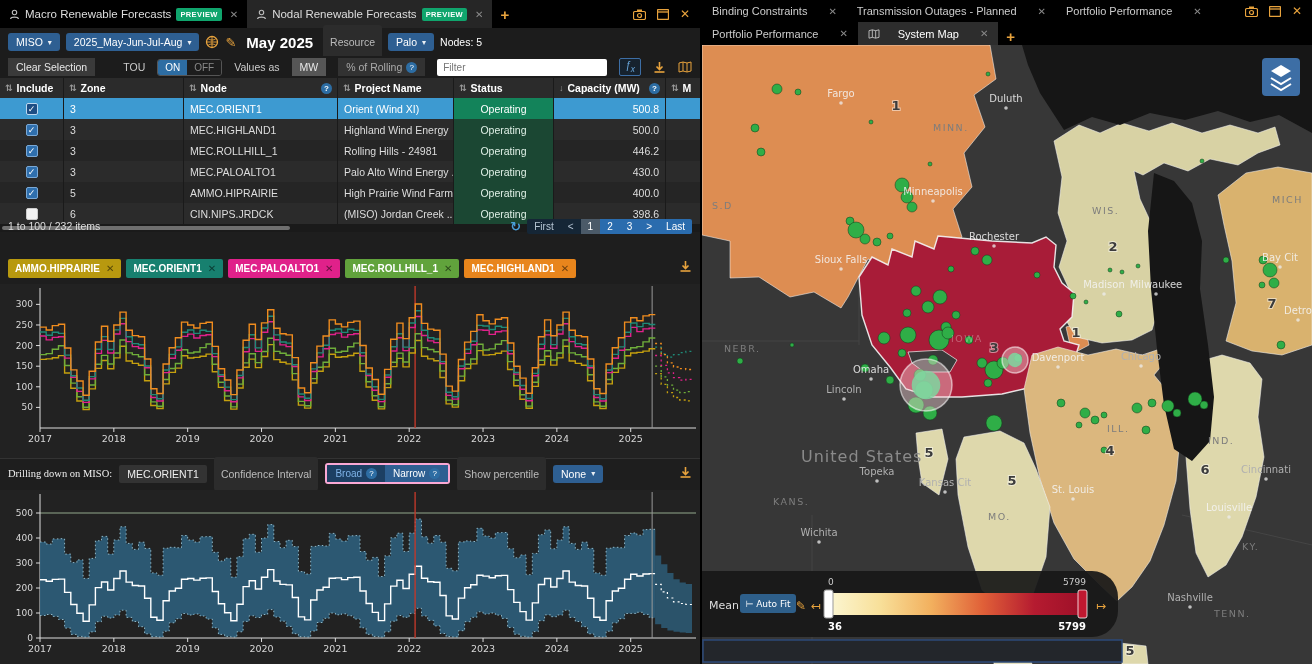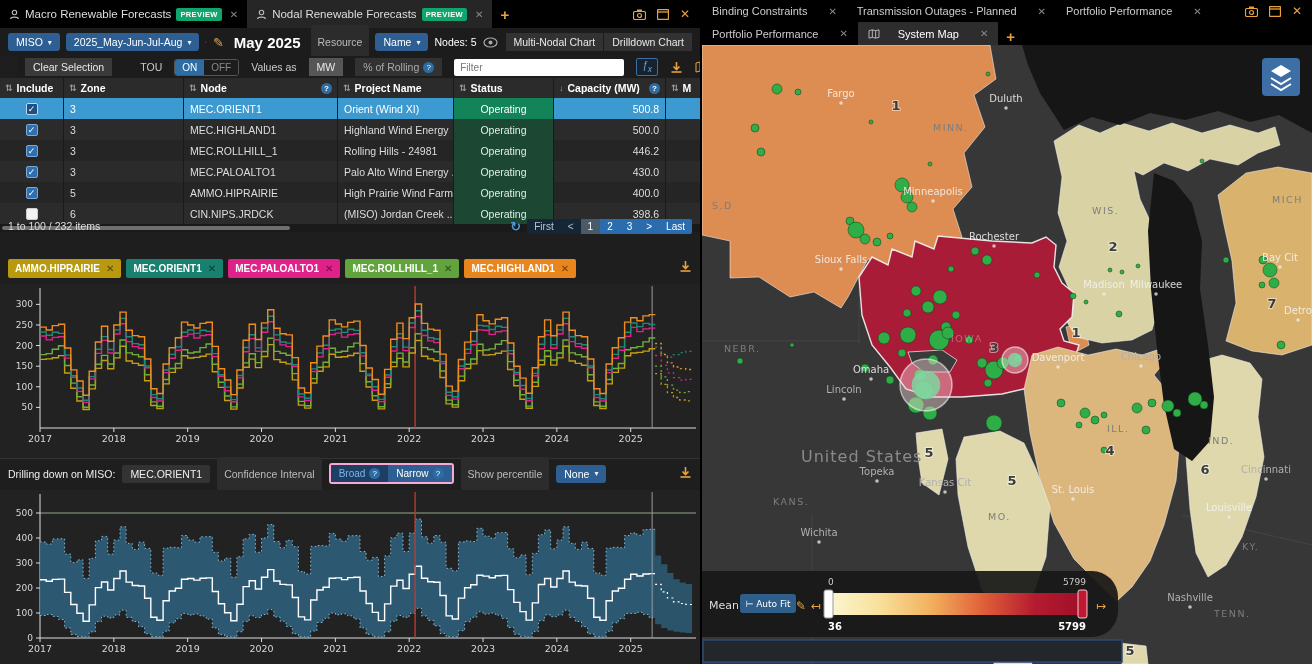--- a/index.html
+++ b/index.html
@@ -17,21 +17,21 @@
   .winicons{margin-left:auto;display:flex;gap:11px;align-items:center;padding-right:10px;}
   .l-tb1{position:absolute;left:0;top:28px;width:100%;height:28px;background:#1c1c1c;display:flex;align-items:center;gap:6px;padding:0 8px;}
   .btn-blue{background:#2e5f92;color:#fff;font-size:10.5px;padding:3px 8px;border-radius:3px;display:flex;gap:5px;align-items:center;white-space:nowrap;}
   .caret{font-size:8px;opacity:.9;}
   .title{font-weight:bold;font-size:15px;color:#fff;margin:0 4px;white-space:nowrap;}
   .chip-label{background:#2c2c2c;color:#bbb;font-size:10.5px;padding:11px 7px;border-radius:3px;white-space:nowrap;}
   .flat-btn{background:#323232;color:#e8e8e8;font-size:10.5px;padding:3px 8px;white-space:nowrap;}
   .seg2{display:flex;border:1px solid #555;border-radius:3px;overflow:hidden;}
   .seg2 .on{background:#2d6da3;color:#fff;font-size:10px;padding:2px 7px;}
   .seg2 .off{background:#1d1d1d;color:#888;font-size:10px;padding:2px 7px;}
-  .l-tb2{position:absolute;left:17px;top:56px;width:100%;height:22px;background:#1c1c1c;display:flex;align-items:center;gap:6px;padding:0 8px;}
+  .l-tb2{position:absolute;left:0;top:56px;width:100%;height:22px;background:#1c1c1c;display:flex;align-items:center;gap:6px;padding:0 8px;}
   .lbl{color:#ccc;font-size:10.5px;white-space:nowrap;}
   .filter-input{width:170px;height:17px;background:#fff;border:none;border-radius:2px;font-size:10px;padding:0 6px;color:#333;}
   .fx-btn{border:1px solid #3d6ea5;background:#16222e;color:#6aa8dd;font-size:10px;font-style:italic;padding:1px 5px;border-radius:2px;}
   .qmark{display:inline-flex;width:11px;height:11px;border-radius:50%;background:#2d6da3;color:#fff;font-size:8px;align-items:center;justify-content:center;font-style:normal;}
   
   .thead,.trow{display:grid;grid-template-columns:64px 120px 154px 116px 100px 112px 36px;}
   .thead{position:absolute;top:78px;left:0;width:100%;height:20px;background:#2b2b2b;color:#fff;font-size:10.5px;font-weight:bold;}
   .thead .cell{display:flex;align-items:center;gap:4px;padding:0 5px;border-right:1px solid #1a1a1a;overflow:hidden;}
   .sorticon{color:#9a9a9a;font-size:9px;}
   .tbody{position:absolute;top:98px;left:0;width:100%;height:126px;}
@@ -123,34 +123,24 @@
           <span class="caret">▾</span>
         </div>
       <svg width="14" height="14" viewBox="0 0 14 14">
           <circle cx="7" cy="7" r="5.5" fill="none" stroke="#e8a33d" stroke-width="1.3"></circle>
           <path d="M7 1.5 V12.5 M1.5 7 H12.5 M3 3.5 C5 5.5 9 5.5 11 3.5 M3 10.5 C5 8.5 9 8.5 11 10.5" stroke="#e8a33d" stroke-width="0.9" fill="none"></path>
         </svg>
       <span style="color:#e8a33d;font-size:13px;">✎</span>
       <span class="title">May 2025</span>
       <span class="chip-label">Resource</span>
       <div class="btn-blue">
-          <span>Name</span>
+          <span>Palo</span>
           <span class="caret">▾</span>
         </div>
       <span class="lbl" style="font-weight:normal;color:#fff;">Nodes: 5</span>
-      <div style="margin-left:auto;display:flex;gap:8px;align-items:center;">
-        <svg width="15" height="11" viewBox="0 0 15 11">
-            <ellipse cx="7.5" cy="5.5" rx="6.5" ry="4.5" fill="none" stroke="#aaa" stroke-width="1.2"></ellipse>
-            <circle cx="7.5" cy="5.5" r="2" fill="#aaa"></circle>
-          </svg>
-        <div style="display:flex;">
-          <div class="flat-btn" style="border-right:1px solid #1a1a1a;">Multi-Nodal Chart</div>
-          <div class="flat-btn">Drilldown Chart</div>
-        </div>
-      </div>
     </div>
 
     <div class="l-tb2">
       <div class="flat-btn" style="background:#3a3a3a;">Clear Selection</div>
       <div style="margin-left:auto;display:flex;gap:12px;align-items:center;">
         <span class="lbl">TOU</span>
         <div class="seg2">
             <span class="on">ON</span>
             <span class="off">OFF</span>
           </div>
@@ -360,21 +350,21 @@
         <path d="M655.1 82.2 L661.2 82.2 L661.2 92.9 L667.4 92.9 L667.4 101.1 L673.5 101.1 L673.5 106.1 L679.7 106.1 L679.7 108.6 L685.8 108.6 L685.8 107.7 L692.0 107.7 " fill="none" stroke="#6fae3a" stroke-width="1.3" stroke-dasharray="2 3"></path>
         <path d="M40.0 52.0 L46.2 52.0 L46.2 55.9 L52.3 55.9 L52.3 53.4 L58.5 53.4 L58.5 52.7 L64.6 52.7 L64.6 74.1 L70.8 74.1 L70.8 93.2 L76.9 93.2 L76.9 107.4 L83.1 107.4 L83.1 118.4 L89.2 118.4 L89.2 94.9 L95.4 94.9 L95.4 69.4 L101.5 69.4 L101.5 56.4 L107.7 56.4 L107.7 69.0 L113.8 69.0 L113.8 50.0 L120.0 50.0 L120.0 39.8 L126.1 39.8 L126.1 57.6 L132.3 57.6 L132.3 62.6 L138.5 62.6 L138.5 64.2 L144.6 64.2 L144.6 83.7 L150.8 83.7 L150.8 113.5 L156.9 113.5 L156.9 117.0 L163.1 117.0 L163.1 88.6 L169.2 88.6 L169.2 74.3 L175.4 74.3 L175.4 66.3 L181.5 66.3 L181.5 52.4 L187.7 52.4 L187.7 50.1 L193.8 50.1 L193.8 54.0 L200.0 54.0 L200.0 51.5 L206.1 51.5 L206.1 50.8 L212.3 50.8 L212.3 72.6 L218.4 72.6 L218.4 92.2 L224.6 92.2 L224.6 106.7 L230.8 106.7 L230.8 117.8 L236.9 117.8 L236.9 93.9 L243.1 93.9 L243.1 67.8 L249.2 67.8 L249.2 54.6 L255.4 54.6 L255.4 67.4 L261.5 67.4 L261.5 48.2 L267.7 48.2 L267.7 37.7 L273.8 37.7 L273.8 55.8 L280.0 55.8 L280.0 60.9 L286.1 60.9 L286.1 62.6 L292.3 62.6 L292.3 82.5 L298.4 82.5 L298.4 112.9 L304.6 112.9 L304.6 116.5 L310.7 116.5 L310.7 87.5 L316.9 87.5 L316.9 72.9 L323.1 72.9 L323.1 64.7 L329.2 64.7 L329.2 50.5 L335.4 50.5 L335.4 49.1 L341.5 49.1 L341.5 53.1 L347.7 53.1 L347.7 50.6 L353.8 50.6 L353.8 49.8 L360.0 49.8 L360.0 71.9 L366.1 71.9 L366.1 91.6 L372.3 91.6 L372.3 106.3 L378.4 106.3 L378.4 117.6 L384.6 117.6 L384.6 93.3 L390.7 93.3 L390.7 67.0 L396.9 67.0 L396.9 53.7 L403.0 53.7 L403.0 66.6 L409.2 66.6 L409.2 43.5 L415.3 43.5 L415.3 32.5 L421.5 32.5 L421.5 51.5 L427.7 51.5 L427.7 56.9 L433.8 56.9 L433.8 58.6 L440.0 58.6 L440.0 79.5 L446.1 79.5 L446.1 111.4 L452.3 111.4 L452.3 115.1 L458.4 115.1 L458.4 84.7 L464.6 84.7 L464.6 69.4 L470.7 69.4 L470.7 60.8 L476.9 60.8 L476.9 45.9 L483.0 45.9 L483.0 46.2 L489.2 46.2 L489.2 50.4 L495.3 50.4 L495.3 47.7 L501.5 47.7 L501.5 46.9 L507.6 46.9 L507.6 69.7 L513.8 69.7 L513.8 90.1 L520.0 90.1 L520.0 105.2 L526.1 105.2 L526.1 116.8 L532.3 116.8 L532.3 91.8 L538.4 91.8 L538.4 64.7 L544.6 64.7 L544.6 50.9 L550.7 50.9 L550.7 64.3 L556.9 64.3 L556.9 50.0 L563.0 50.0 L563.0 39.8 L569.2 39.8 L569.2 57.6 L575.3 57.6 L575.3 62.6 L581.5 62.6 L581.5 64.2 L587.6 64.2 L587.6 83.7 L593.8 83.7 L593.8 113.5 L599.9 113.5 L599.9 117.0 L606.1 117.0 L606.1 88.6 L612.3 88.6 L612.3 74.3 L618.4 74.3 L618.4 66.3 L624.6 66.3 L624.6 52.4 L630.7 52.4 L630.7 43.4 L636.9 43.4 L636.9 47.6 L643.0 47.6 L643.0 44.9 L649.2 44.9 L649.2 44.1 L655.3 44.1 " fill="none" stroke="#e0218a" stroke-width="1.4"></path>
         <path d="M655.1 71.5 L661.2 71.5 L661.2 81.4 L667.4 81.4 L667.4 88.8 L673.5 88.8 L673.5 93.7 L679.7 93.7 L679.7 96.2 L685.8 96.2 L685.8 95.4 L692.0 95.4 " fill="none" stroke="#e0218a" stroke-width="1.3" stroke-dasharray="2 3"></path>
         <path d="M40.0 48.0 L46.2 48.0 L46.2 51.3 L52.3 51.3 L52.3 48.3 L58.5 48.3 L58.5 49.4 L64.6 49.4 L64.6 71.1 L70.8 71.1 L70.8 91.8 L76.9 91.8 L76.9 104.0 L83.1 104.0 L83.1 116.2 L89.2 116.2 L89.2 92.6 L95.4 92.6 L95.4 65.2 L101.5 65.2 L101.5 52.6 L107.7 52.6 L107.7 65.5 L113.8 65.5 L113.8 45.9 L120.0 45.9 L120.0 34.4 L126.1 34.4 L126.1 52.7 L132.3 52.7 L132.3 59.6 L138.5 59.6 L138.5 60.8 L144.6 60.8 L144.6 82.0 L150.8 82.0 L150.8 110.6 L156.9 110.6 L156.9 114.7 L163.1 114.7 L163.1 86.0 L169.2 86.0 L169.2 70.4 L175.4 70.4 L175.4 62.9 L181.5 62.9 L181.5 48.2 L187.7 48.2 L187.7 46.0 L193.8 46.0 L193.8 49.4 L200.0 49.4 L200.0 46.3 L206.1 46.3 L206.1 47.4 L212.3 47.4 L212.3 69.6 L218.4 69.6 L218.4 90.7 L224.6 90.7 L224.6 103.1 L230.8 103.1 L230.8 115.6 L236.9 115.6 L236.9 91.5 L243.1 91.5 L243.1 63.5 L249.2 63.5 L249.2 50.7 L255.4 50.7 L255.4 63.9 L261.5 63.9 L261.5 44.0 L267.7 44.0 L267.7 32.2 L273.8 32.2 L273.8 50.9 L280.0 50.9 L280.0 58.0 L286.1 58.0 L286.1 59.1 L292.3 59.1 L292.3 80.7 L298.4 80.7 L298.4 110.0 L304.6 110.0 L304.6 114.2 L310.7 114.2 L310.7 84.9 L316.9 84.9 L316.9 68.9 L323.1 68.9 L323.1 61.2 L329.2 61.2 L329.2 46.2 L335.4 46.2 L335.4 45.0 L341.5 45.0 L341.5 48.4 L347.7 48.4 L347.7 45.3 L353.8 45.3 L353.8 46.4 L360.0 46.4 L360.0 68.8 L366.1 68.8 L366.1 90.1 L372.3 90.1 L372.3 102.7 L378.4 102.7 L378.4 115.4 L384.6 115.4 L384.6 91.0 L390.7 91.0 L390.7 62.7 L396.9 62.7 L396.9 49.7 L403.0 49.7 L403.0 63.1 L409.2 63.1 L409.2 39.0 L415.3 39.0 L415.3 26.7 L421.5 26.7 L421.5 46.3 L427.7 46.3 L427.7 53.7 L433.8 53.7 L433.8 55.0 L440.0 55.0 L440.0 77.6 L446.1 77.6 L446.1 108.3 L452.3 108.3 L452.3 112.7 L458.4 112.7 L458.4 82.0 L464.6 82.0 L464.6 65.2 L470.7 65.2 L470.7 57.2 L476.9 57.2 L476.9 41.4 L483.0 41.4 L483.0 42.0 L489.2 42.0 L489.2 45.5 L495.3 45.5 L495.3 42.3 L501.5 42.3 L501.5 43.4 L507.6 43.4 L507.6 66.6 L513.8 66.6 L513.8 88.5 L520.0 88.5 L520.0 101.5 L526.1 101.5 L526.1 114.5 L532.3 114.5 L532.3 89.4 L538.4 89.4 L538.4 60.2 L544.6 60.2 L544.6 46.8 L550.7 46.8 L550.7 60.6 L556.9 60.6 L556.9 45.9 L563.0 45.9 L563.0 34.4 L569.2 34.4 L569.2 52.7 L575.3 52.7 L575.3 59.6 L581.5 59.6 L581.5 60.8 L587.6 60.8 L587.6 82.0 L593.8 82.0 L593.8 110.6 L599.9 110.6 L599.9 114.7 L606.1 114.7 L606.1 86.0 L612.3 86.0 L612.3 70.4 L618.4 70.4 L618.4 62.9 L624.6 62.9 L624.6 48.2 L630.7 48.2 L630.7 39.0 L636.9 39.0 L636.9 42.6 L643.0 42.6 L643.0 39.4 L649.2 39.4 L649.2 40.5 L655.3 40.5 " fill="none" stroke="#1f8a77" stroke-width="1.4"></path>
         <path d="M655.1 63.2 L661.2 63.2 L661.2 69.8 L667.4 69.8 L667.4 73.1 L673.5 73.1 L673.5 70.6 L679.7 70.6 L679.7 68.6 L685.8 68.6 L685.8 67.3 L692.0 67.3 " fill="none" stroke="#1f8a77" stroke-width="1.3" stroke-dasharray="2 3"></path>
         <path d="M40.0 43.1 L46.2 43.1 L46.2 46.0 L52.3 46.0 L52.3 41.6 L58.5 41.6 L58.5 40.3 L64.6 40.3 L64.6 64.0 L70.8 64.0 L70.8 85.9 L76.9 85.9 L76.9 97.0 L83.1 97.0 L83.1 111.2 L89.2 111.2 L89.2 87.2 L95.4 87.2 L95.4 58.0 L101.5 58.0 L101.5 42.3 L107.7 42.3 L107.7 57.3 L113.8 57.3 L113.8 41.0 L120.0 41.0 L120.0 28.1 L126.1 28.1 L126.1 46.3 L132.3 46.3 L132.3 51.6 L138.5 51.6 L138.5 52.7 L144.6 52.7 L144.6 75.0 L150.8 75.0 L150.8 104.8 L156.9 104.8 L156.9 109.5 L163.1 109.5 L163.1 80.0 L169.2 80.0 L169.2 63.7 L175.4 63.7 L175.4 53.8 L181.5 53.8 L181.5 38.1 L187.7 38.1 L187.7 41.0 L193.8 41.0 L193.8 44.0 L200.0 44.0 L200.0 39.4 L206.1 39.4 L206.1 38.2 L212.3 38.2 L212.3 62.4 L218.4 62.4 L218.4 84.7 L224.6 84.7 L224.6 96.0 L230.8 96.0 L230.8 110.6 L236.9 110.6 L236.9 86.0 L243.1 86.0 L243.1 56.2 L249.2 56.2 L249.2 40.2 L255.4 40.2 L255.4 55.5 L261.5 55.5 L261.5 38.9 L267.7 38.9 L267.7 25.8 L273.8 25.8 L273.8 44.3 L280.0 44.3 L280.0 49.7 L286.1 49.7 L286.1 50.9 L292.3 50.9 L292.3 73.6 L298.4 73.6 L298.4 104.0 L304.6 104.0 L304.6 108.8 L310.7 108.8 L310.7 78.7 L316.9 78.7 L316.9 62.1 L323.1 62.1 L323.1 52.0 L329.2 52.0 L329.2 35.9 L335.4 35.9 L335.4 40.0 L341.5 40.0 L341.5 42.9 L347.7 42.9 L347.7 38.4 L353.8 38.4 L353.8 37.1 L360.0 37.1 L360.0 61.5 L366.1 61.5 L366.1 84.0 L372.3 84.0 L372.3 95.5 L378.4 95.5 L378.4 110.2 L384.6 110.2 L384.6 85.4 L390.7 85.4 L390.7 55.3 L396.9 55.3 L396.9 39.1 L403.0 39.1 L403.0 54.6 L409.2 54.6 L409.2 33.8 L415.3 33.8 L415.3 20.0 L421.5 20.0 L421.5 39.4 L427.7 39.4 L427.7 45.1 L433.8 45.1 L433.8 46.3 L440.0 46.3 L440.0 70.1 L446.1 70.1 L446.1 102.1 L452.3 102.1 L452.3 107.1 L458.4 107.1 L458.4 75.5 L464.6 75.5 L464.6 58.1 L470.7 58.1 L470.7 47.4 L476.9 47.4 L476.9 30.7 L483.0 30.7 L483.0 36.8 L489.2 36.8 L489.2 39.9 L495.3 39.9 L495.3 35.2 L501.5 35.2 L501.5 33.8 L507.6 33.8 L507.6 59.0 L513.8 59.0 L513.8 82.2 L520.0 82.2 L520.0 94.1 L526.1 94.1 L526.1 109.2 L532.3 109.2 L532.3 83.7 L538.4 83.7 L538.4 52.7 L544.6 52.7 L544.6 35.9 L550.7 35.9 L550.7 51.8 L556.9 51.8 L556.9 41.0 L563.0 41.0 L563.0 28.1 L569.2 28.1 L569.2 46.3 L575.3 46.3 L575.3 51.6 L581.5 51.6 L581.5 52.7 L587.6 52.7 L587.6 75.0 L593.8 75.0 L593.8 104.8 L599.9 104.8 L599.9 109.5 L606.1 109.5 L606.1 80.0 L612.3 80.0 L612.3 63.7 L618.4 63.7 L618.4 53.8 L624.6 53.8 L624.6 38.1 L630.7 38.1 L630.7 33.7 L636.9 33.7 L636.9 36.8 L643.0 36.8 L643.0 31.9 L649.2 31.9 L649.2 30.6 L655.3 30.6 " fill="none" stroke="#f08c1e" stroke-width="1.4"></path>
         <path d="M655.1 59.5 L661.2 59.5 L661.2 70.6 L667.4 70.6 L667.4 78.9 L673.5 78.9 L673.5 83.0 L679.7 83.0 L679.7 84.7 L685.8 84.7 L685.8 85.5 L692.0 85.5 " fill="none" stroke="#f08c1e" stroke-width="1.3" stroke-dasharray="2 3"></path>
       </svg>
 
     <div class="drillbar">
-      <span class="lbl" style="color:#eee;">Drilling down on MISO:</span>
+      <span class="lbl" style="color:#eee;font-family:Liberation Serif, serif;">Drilling down on MISO:</span>
       <span class="nodebox">MEC.ORIENT1</span>
       <span class="chip-label">Confidence Interval</span>
       <div class="ciwrap">
         <span class="a">
             <span>Broad</span>
             <span class="qmark">?</span>
           </span>
         <span class="b">
             <span>Narrow</span>
             <span class="qmark">?</span>

